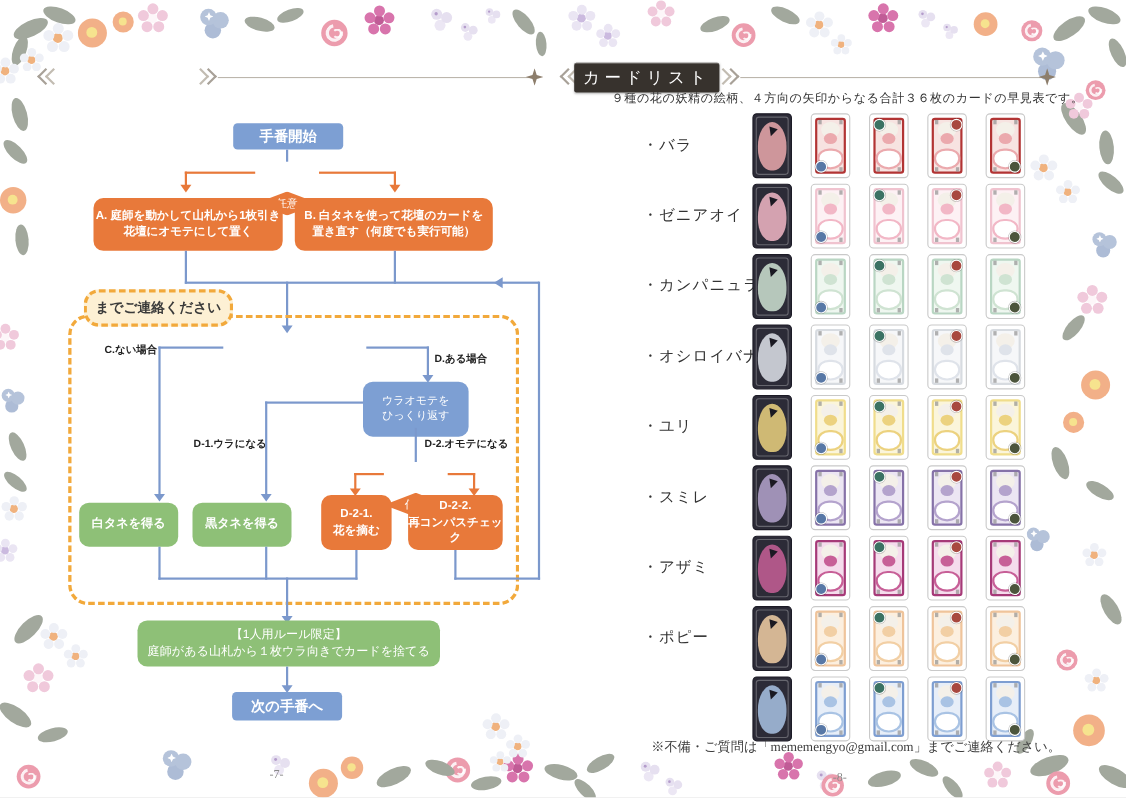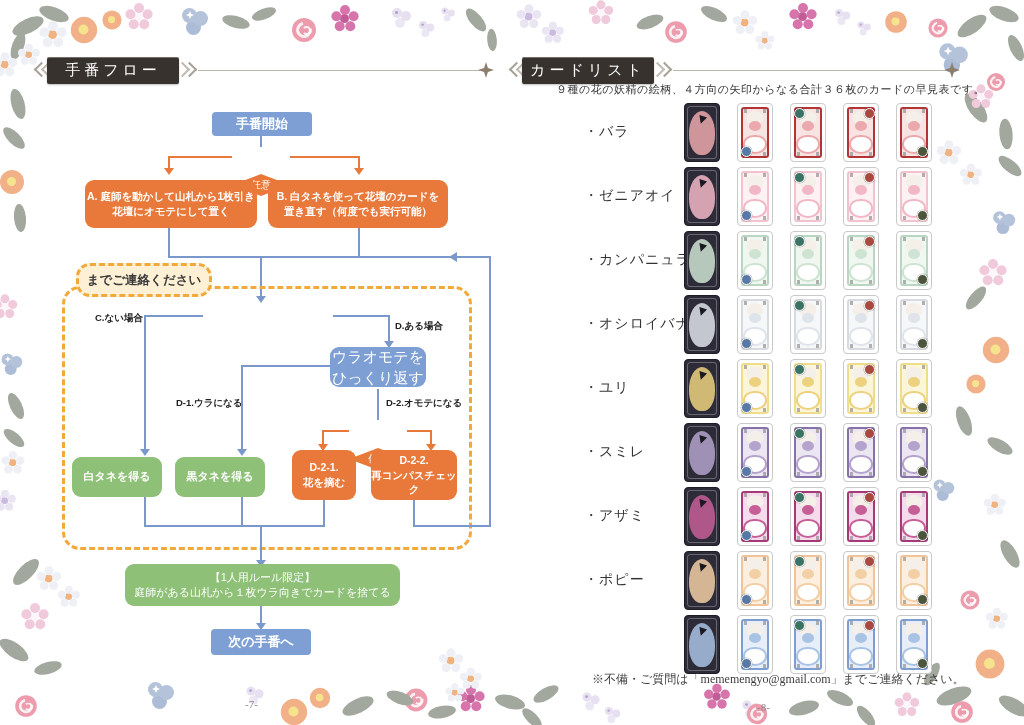--- a/index.html
+++ b/index.html
@@ -192,21 +192,20 @@
       <div class="f mg" style="left: 0px; top: 352px; transform: scale(0.8) rotate(0deg);"></div>
       <div class="f leaf" style="left: 2px; top: 400px; transform: scale(1) rotate(65deg);"></div>
       <div class="f leaf" style="left: 0px; top: 432px; transform: scale(0.9) rotate(40deg);"></div>
       <div class="f bloom" style="left: 8px; top: 458px; transform: scale(0.85) rotate(0deg);"></div>
       <div class="f bloomL" style="left: 0px; top: 496px; transform: scale(0.8) rotate(0deg);"></div>
     </div>
 
   <div class="layer" id="content">
 
     <span class="chev l" style="left:36px;top:64px"></span>
-    <div class="banner" style="left:47px;top:57px">手番フロー</div>
     <span class="chev r" style="left:184px;top:64px"></span>
     <div class="rule" style="left:198px;width:292px"></div>
     <span class="spark" style="left:478px;top:62px"></span>
 
     <div class="fbox bbox" style="left:212px;top:112px;width:100px;height:24px;font-size:13px">手番開始</div>
     <div class="vl" style="left:260px;top:136px;height:11px"></div>
     <div class="diamond" style="left:232px;top:146px;width:58px;height:22px">任意</div>
     <div class="hl o" style="left:168px;top:156px;width:64px"></div>
     <div class="vl o" style="left:168px;top:156px;height:14px"></div>
     <div class="ah down o" style="left:164px;top:168px"></div>
@@ -232,21 +231,21 @@
     <div class="lbl" style="left:95px;top:312px">C.ない場合</div>
     <div class="lbl" style="left:395px;top:320px">D.ある場合</div>
 
     <div class="hl" style="left:144px;top:315px;width:59px"></div>
     <div class="vl" style="left:144px;top:315px;height:136px"></div>
     <div class="ah down" style="left:140px;top:449px"></div>
     <div class="hl" style="left:333px;top:315px;width:57px"></div>
     <div class="vl" style="left:388px;top:315px;height:28px"></div>
     <div class="ah down" style="left:384px;top:341px"></div>
 
-    <div class="fbox bbox" style="left:330px;top:347px;width:96px;height:40px;font-size:15px;border-radius:9px;font-weight:normal">ウラオモテを
+    <div class="fbox bbox" style="left:330px;top:347px;width:96px;height:50px;font-size:10px;border-radius:9px;font-weight:normal">ウラオモテを
 ひっくり返す</div>
     <div class="lbl" style="left:176px;top:397px">D-1.ウラになる</div>
     <div class="lbl" style="left:386px;top:397px">D-2.オモテになる</div>
 
     <div class="hl" style="left:241px;top:365px;width:89px"></div>
     <div class="vl" style="left:241px;top:365px;height:86px"></div>
     <div class="ah down" style="left:237px;top:449px"></div>
     <div class="vl" style="left:377px;top:389px;height:31px"></div>
     <div class="diamond" style="left:349px;top:420px;width:58px;height:22px">任意</div>
     <div class="hl o" style="left:322px;top:430px;width:27px"></div>

